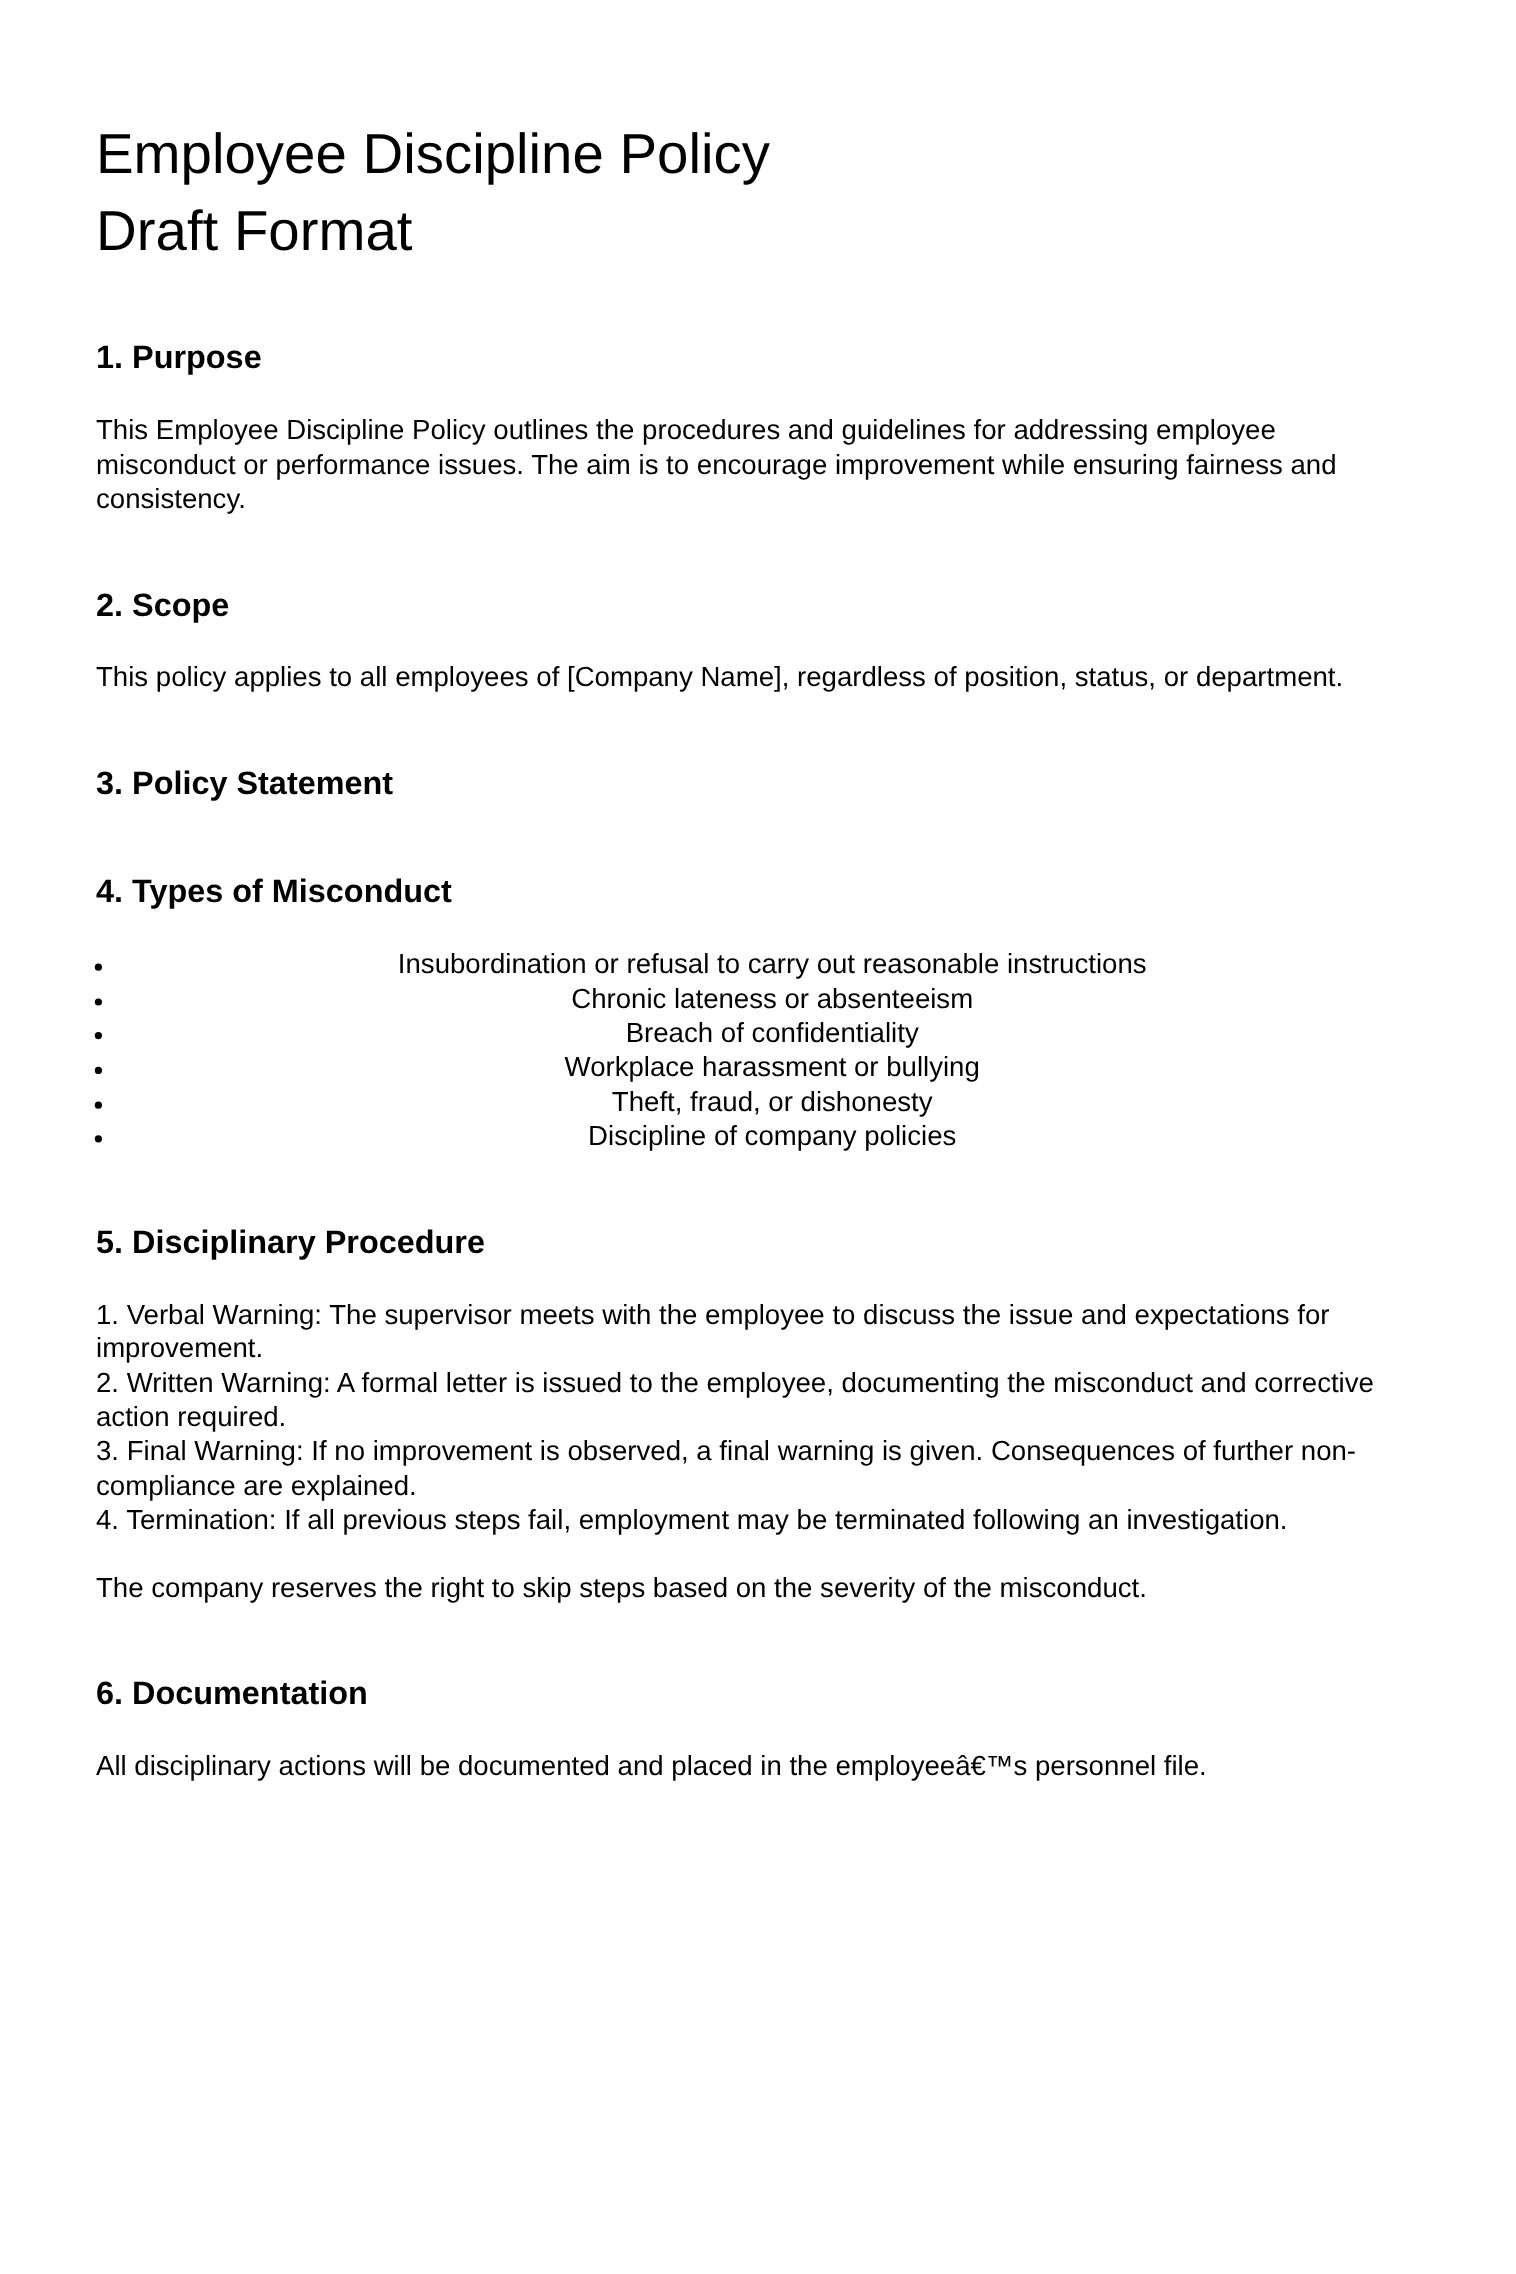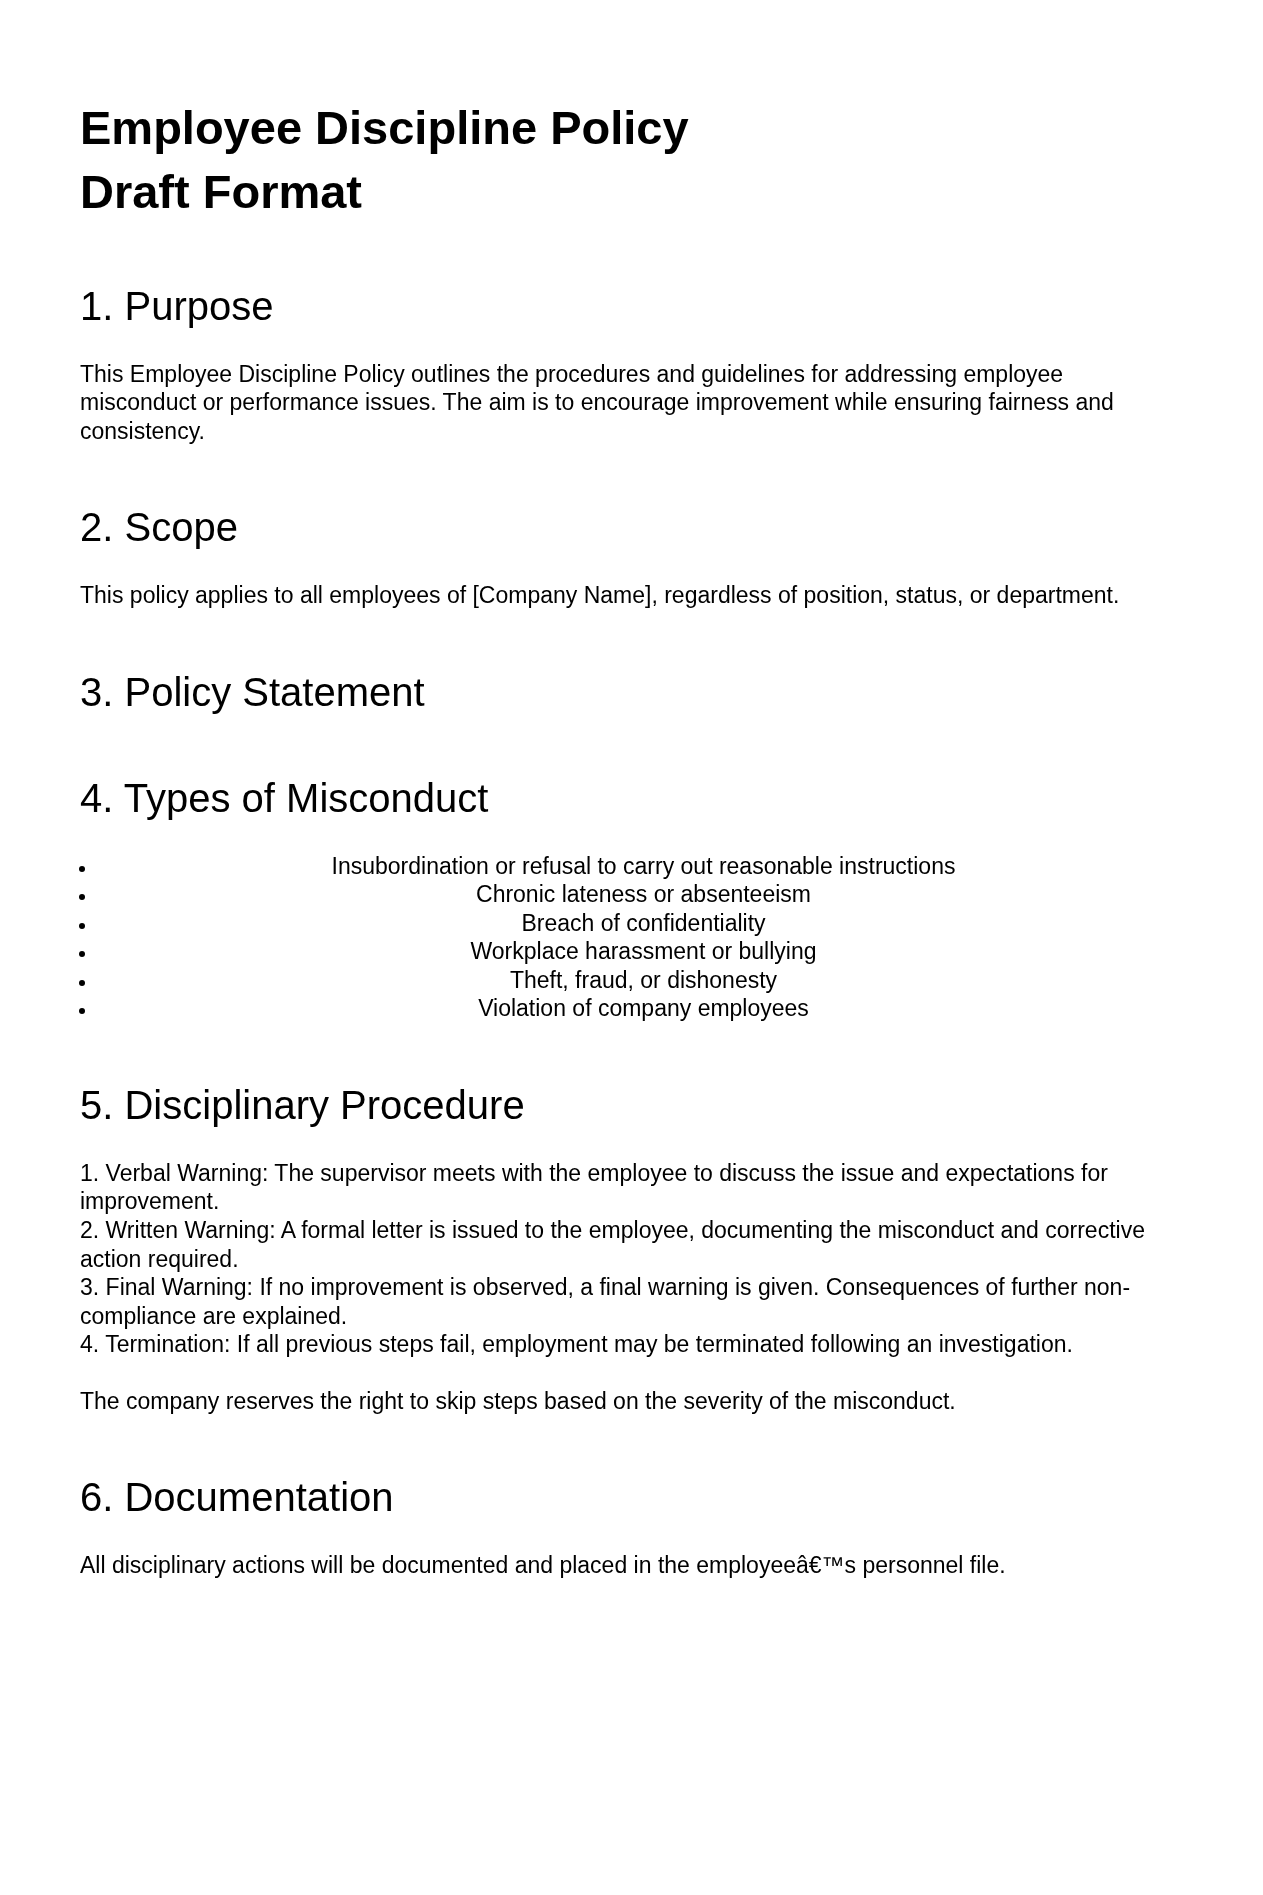--- a/index.html
+++ b/index.html
@@ -13,28 +13,28 @@
   .doc {
     box-sizing: border-box;
     width: 1263px;
     padding: 96px 78px 0 80px;
     font-size: 23px;
     line-height: 1.24;
   }
   h1.doc-title {
     font-size: 47px;
     line-height: 1.36;
-    font-weight: 700;
+    font-weight: 400;
     margin: 0 0 34px 0;
     letter-spacing: 0;
   }
   h2.section-heading {
-    font-size: 40px;
+    font-size: 27px;
     line-height: 1.2;
-    font-weight: 400;
+    font-weight: 700;
     margin: 58px 0 30px 0;
   }
   p.body-text {
     margin: 28px 0;
   }
   ul.bullet-list {
     margin: 28px 0;
     padding-left: 17px;
     text-align: center;
   }
@@ -73,21 +73,21 @@
 
   <h2 class="section-heading">3. Policy Statement</h2>
 
   <h2 class="section-heading">4. Types of Misconduct</h2>
   <ul class="bullet-list">
     <li>Insubordination or refusal to carry out reasonable instructions</li>
     <li>Chronic lateness or absenteeism</li>
     <li>Breach of confidentiality</li>
     <li>Workplace harassment or bullying</li>
     <li>Theft, fraud, or dishonesty</li>
-    <li>Violation of company employees</li>
+    <li>Discipline of company policies</li>
   </ul>
 
   <h2 class="section-heading">5. Disciplinary Procedure</h2>
   <ol class="steps-list">
     <li><span>1. </span><span class="step-label">Verbal Warning:</span><span> The supervisor meets with the employee to discuss the issue and expectations for improvement.</span></li>
     <li><span>2. </span><span class="step-label">Written Warning:</span><span> A formal letter is issued to the employee, documenting the misconduct and corrective action required.</span></li>
     <li><span>3. </span><span class="step-label">Final Warning:</span><span> If no improvement is observed, a final warning is given. Consequences of further non-compliance are explained.</span></li>
     <li><span>4. </span><span class="step-label">Termination:</span><span> If all previous steps fail, employment may be terminated following an investigation.</span></li>
   </ol>
   <p class="body-text">The company reserves the right to skip steps based on the severity of the misconduct.</p>

